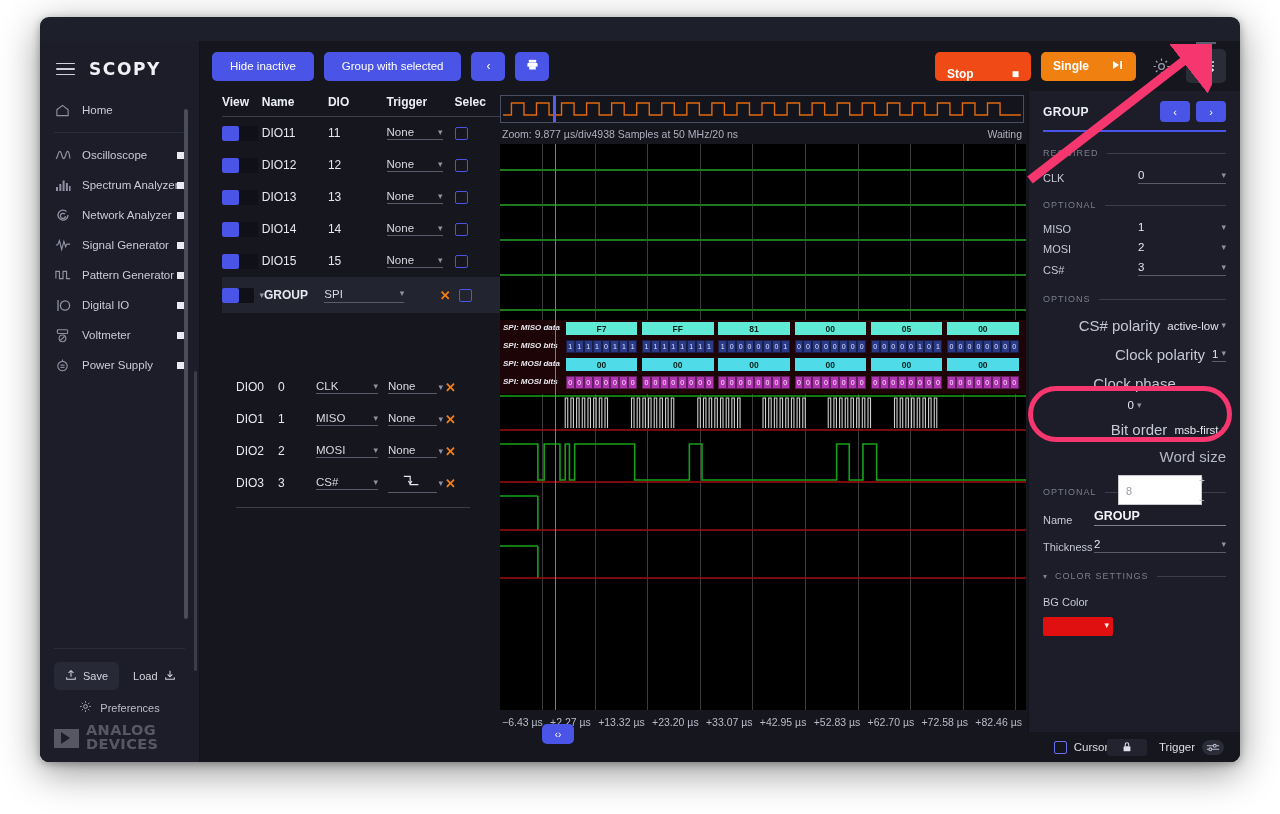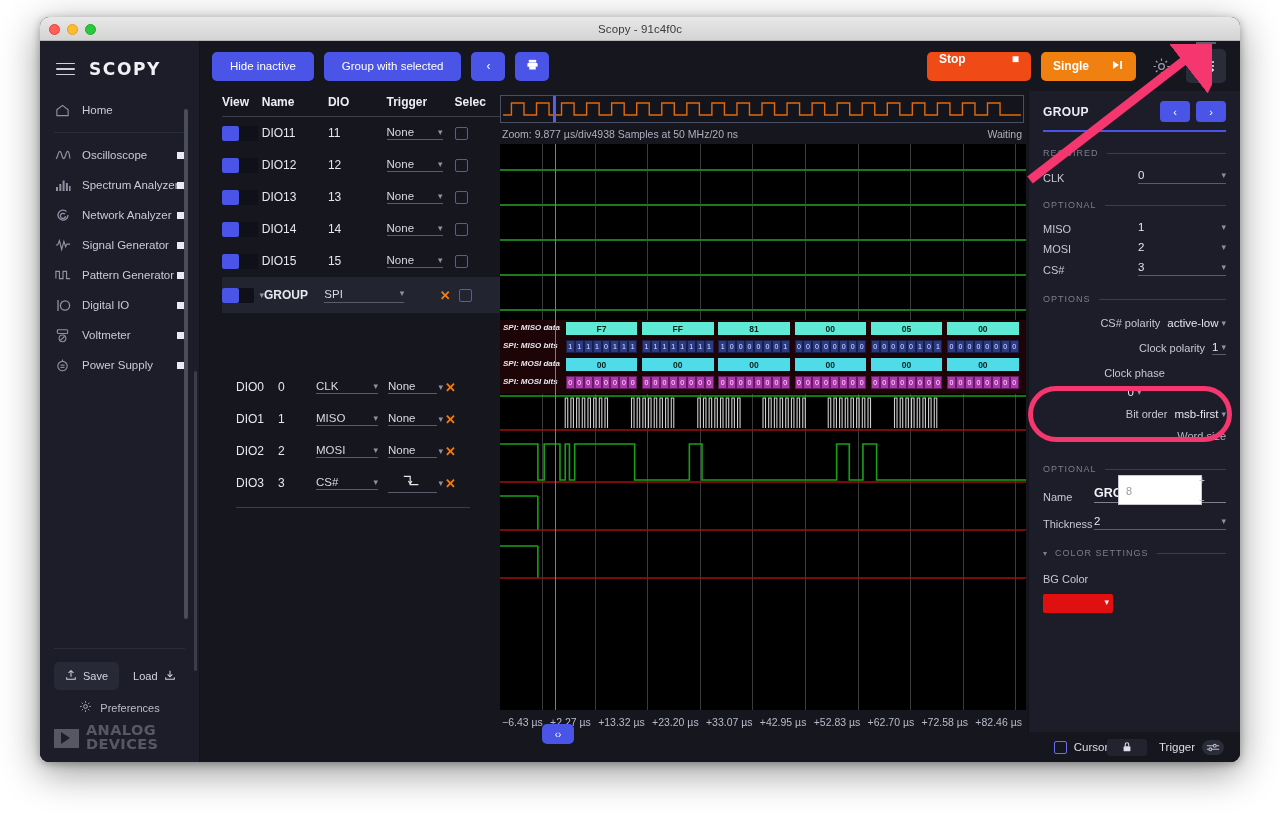--- a/index.html
+++ b/index.html
@@ -93,22 +93,22 @@
 
   .toolbar { height: 50px; display:flex; align-items:center; padding: 0 14px 0 12px; gap: 10px; }
   .btn-blue { background:#4a55e8; color:#fff; border:none; border-radius:5px;
               font-size:11.5px; height:29px; padding: 0 18px; cursor:pointer;
               font-family:"Liberation Sans", sans-serif; }
   .btn-sq { background:#4a55e8; color:#fff; border:none; border-radius:5px;
             width:34px; height:29px; cursor:pointer; display:flex;
             align-items:center; justify-content:center; font-size:12px; }
   .spacer { flex:1; }
   .btn-stop { background:#f04a16; color:#fff; border:none; border-radius:5px;
-              height:29px; width:104px; font-size:12px; font-weight:700; cursor:pointer;
-              display:flex; align-items:flex-start; justify-content:space-between; padding:0 12px; }
+              height:29px; width:96px; font-size:12px; font-weight:700; cursor:pointer;
+              display:flex; align-items:flex-end; justify-content:space-between; padding:0 12px; }
   .btn-single { background:#f08010; color:#fff; border:none; border-radius:5px;
               height:29px; width:95px; font-size:12px; font-weight:700; cursor:pointer;
               display:flex; align-items:center; justify-content:space-between; padding:0 12px; }
   .gear-btn { width:30px;height:30px;display:flex;align-items:center;justify-content:center;
               cursor:pointer;color:#9fa1b2; }
   .menu-btn { width:40px;height:34px;border-radius:5px;background:#2a2c38;
               display:flex;align-items:center;justify-content:center;cursor:pointer;color:#e6e7ef;
               position:relative;}
   .menu-btn:before{content:"";position:absolute;top:-7px;left:10px;right:10px;height:2px;background:#5c5f70;}
 
@@ -189,21 +189,21 @@
   .sect .t { font-size:9px; color:#7c7e8e; letter-spacing:1px; }
   .sect .ln { flex:1; height:1px; background:#3b3d4a; }
   .coll { font-size:8px; color:#7c7e8e; }
 
   .frow { display:flex; align-items:flex-end; justify-content:space-between; margin-top: 11px; }
   .frow .k { font-size:11px; color:#c5c7d3; }
   .fsel { display:flex; align-items:center; justify-content:space-between;
           border-bottom:1px solid #5a5c6b; width:88px; padding-bottom:2px; cursor:pointer;}
   .fsel .v { font-size:11.5px; color:#e4e5ee; }
   .orow { display:flex; align-items:center; justify-content:flex-end; gap:7px; margin-top: 13px; }
-  .orow .k { font-size:11px; color:#c5c7d3; }
+  .orow .k { font-size:15px; color:#c5c7d3; }
   .osel { display:flex; align-items:center; gap:3px; cursor:pointer; }
   .osel .v { font-size:11.5px; color:#e4e5ee; }
   .osel.ul { border-bottom:1px solid #5a5c6b; padding-bottom:1px;}
   .nrow { display:flex; align-items:flex-end; justify-content:space-between; margin-top:12px; }
   .nval { border-bottom:1px solid #7e808e; width:132px; font-size:12.5px; color:#f2f3f8;
           font-weight:700; padding-bottom:2px; cursor:text; }
   .tsel { display:flex; align-items:center; justify-content:space-between;
           border-bottom:1px solid #5a5c6b; width:132px; padding-bottom:2px; cursor:pointer;}
   .bgswatch { width:70px;height:19px;background:#e01010;border-radius:2px;margin-top:7px;
               position:relative;cursor:pointer;}
@@ -239,28 +239,20 @@
              font-weight:700; color:#f5366f; white-space:nowrap;
              font-family:"DejaVu Sans", sans-serif;
              -webkit-text-stroke: 4px #ffffff; paint-order: stroke fill;}
 </style>
 </head>
 <body>
 
 <div id="shot">
   <div class="window">
 
-    <div class="titlebar">
-      <div class="tl-dots">
-        <i class="tl-red"></i>
-        <i class="tl-yel"></i>
-        <i class="tl-grn"></i>
-      </div>
-      <div class="tl-title">Scopy - 91c4f0c</div>
-    </div>
 
     <div class="appbody">
 
       <div class="sidebar">
         <div class="brandrow">
           <div class="burger">
             <span></span>
               <span></span>
               <span></span>
           </div>

